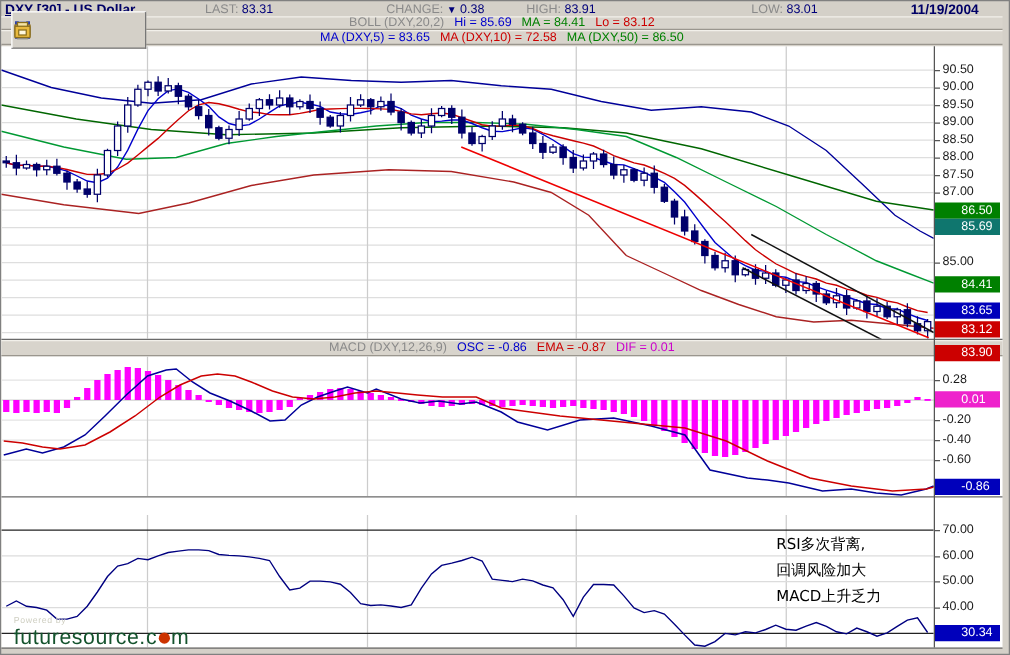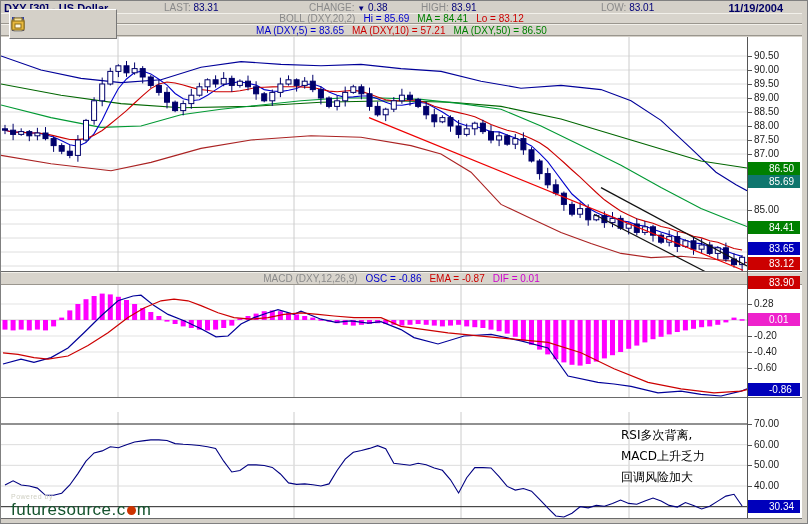--- a/index.html
+++ b/index.html
@@ -61,21 +61,21 @@
     <span class="abs" style="left:420px;"><span class="lbl">HIGH:</span> <span class="val">83.91</span></span>
     <span class="abs" style="left:600px;"><span class="lbl">LOW:</span> <span class="val">83.01</span></span>
     <span class="date">11/19/2004</span>
   </div>
 
   <div class="strip" style="top:12px;height:11px;line-height:10px;">
     <span class="c-gray">BOLL (DXY,20,2)</span><span class="c-blue">Hi = 85.69</span><span class="c-green">MA = 84.41</span><span class="c-red">Lo = 83.12</span>
   </div>
 
   <div class="strip" style="top:23px;height:12px;line-height:11px;">
-    <span class="c-blue">MA (DXY,5) = 83.65</span><span class="c-red">MA (DXY,10) = 57.21</span><span class="c-green">MA (DXY,50) = 86.50</span>
+    <span class="c-blue">MA (DXY,5) = 83.65</span><span class="c-red">MA (DXY,10) = 72.58</span><span class="c-green">MA (DXY,50) = 86.50</span>
   </div>
 
   <div id="toolbar">
     <span class="tbtn">
         <svg width="16" height="16">
           <rect x="2" y="1" width="12" height="14" fill="#2b3faa"></rect>
           <rect x="5" y="1" width="6" height="5" fill="#cfd6ee"></rect>
           <rect x="8" y="2" width="2" height="3" fill="#2b3faa"></rect>
           <rect x="4" y="8" width="8" height="6" fill="#ffffff"></rect>
           <line x1="5" y1="10" x2="11" y2="10" stroke="#8899bb"></line>
@@ -494,22 +494,22 @@
       <div class="tick" style="top: 443.67px;"></div>
       <div class="axis-label" style="top: 458.34px;">50.00</div>
       <div class="tick" style="top: 464.34px;"></div>
       <div class="axis-label" style="top: 479.01px;">40.00</div>
       <div class="tick" style="top: 485.01px;"></div>
       <div class="axis-badge" style="top: 498.977px; background: rgb(0, 0, 187);">30.34</div>
     </div>
 
   <div id="annotation">
     <div>RSI多次背离,</div>
+    <div>回调风险加大</div>
     <div>MACD上升乏力</div>
-    <div>回调风险加大</div>
   </div>
 
   <div id="watermark">
     <div id="powered">Powered by</div>
     <div id="site"><span>futuresource.c</span><span class="wmdot"></span><span>m</span></div>
   </div>
 
 </div>
 
 </body></html>

